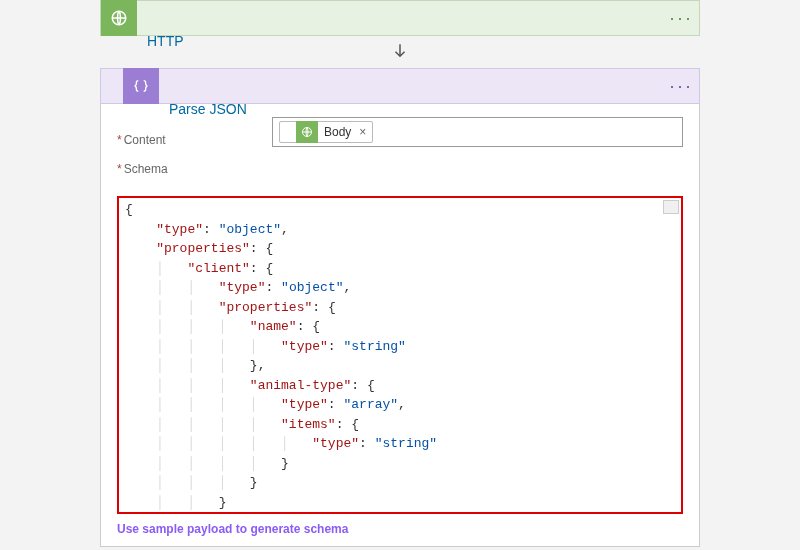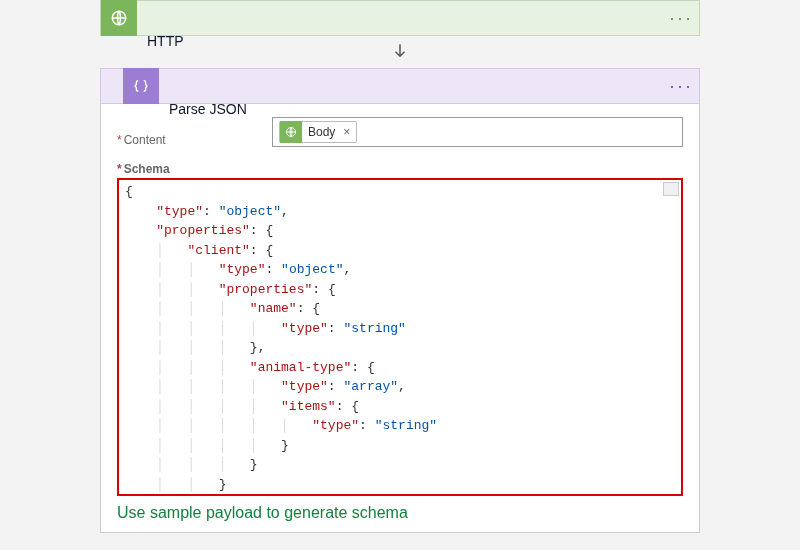--- a/index.html
+++ b/index.html
@@ -43,21 +43,21 @@
     justify-content: center;
     color: #fff;
     flex-shrink: 0;
   }
   .http-header .icon-box { background: #7bb65c; }
   .json-header .icon-box { background: #9b7dd4; }
   .header .title {
     flex: 1;
     padding: 0 10px;
     font-size: 14px;
-    color: #0f172a;
+    color: #0369a1;
     margin-top: 45px;
   }
   .header .menu {
     width: 36px;
     text-align: center;
     font-size: 18px;
     letter-spacing: 2px;
     cursor: pointer;
   }
   .http-header .menu { color: #5a8c3f; }
@@ -101,21 +101,21 @@
     background: #fff;
   }
   .token {
     display: inline-flex;
     align-items: center;
     gap: 6px;
     background: #fff;
     border: 1px solid #bbb;
     border-radius: 2px;
     height: 22px;
-    padding: 0 6px 0 0;
+    padding: 0 6px 0 16px;
     font-size: 12px;
     color: #333;
   }
   .token .ticon {
     width: 22px;
     height: 22px;
     background: #7bb65c;
     color: #fff;
     display: flex;
     align-items: center;
@@ -154,24 +154,25 @@
     height: 100%;
     overflow: hidden;
   }
   .s-key { color: #a31515; }
   .s-str { color: #0451a5; }
   .s-pun { color: #333; }
   .guide { color: #d8d8d8; }
   .sample-link {
     display: block;
     padding: 8px 16px 0 16px;
-    color: #15803d;
-    font-size: 16px;
+    color: #8b5cf6;
+    font-size: 12px;
     text-decoration: none;
     cursor: pointer;
+    font-weight: bold;
   }
 </style>
 </head>
 <body>
 
 <div class="canvas">
 
   <div class="node">
     <div class="header http-header">
       <div class="icon-box">
@@ -213,21 +214,21 @@
                 <circle cx="12" cy="12" r="9"></circle>
                   <path d="M3 12h18M12 3c2.5 3 2.5 15 0 18M12 3c-2.5 3-2.5 15 0 18"></path>
               </svg>
             </span>
             <span>Body</span>
             <span class="remove">×</span>
           </span>
         </div>
       </div>
 
-      <div class="row" style="padding-bottom:2px;font-weight:bold;">
+      <div class="row" style="padding-bottom:20px;">
         <div class="label"><span class="req">*</span><span>Schema</span></div>
       </div>
 
       <div class="schema-box">
 <div class="schema-code"><span class="s-pun">{</span>
     <span class="s-key">"type"</span><span class="s-pun">:</span> <span class="s-str">"object"</span><span class="s-pun">,</span>
     <span class="s-key">"properties"</span><span class="s-pun">:</span> <span class="s-pun">{</span>
     <span class="guide">│   </span><span class="s-key">"client"</span><span class="s-pun">:</span> <span class="s-pun">{</span>
     <span class="guide">│   │   </span><span class="s-key">"type"</span><span class="s-pun">:</span> <span class="s-str">"object"</span><span class="s-pun">,</span>
     <span class="guide">│   │   </span><span class="s-key">"properties"</span><span class="s-pun">:</span> <span class="s-pun">{</span>

